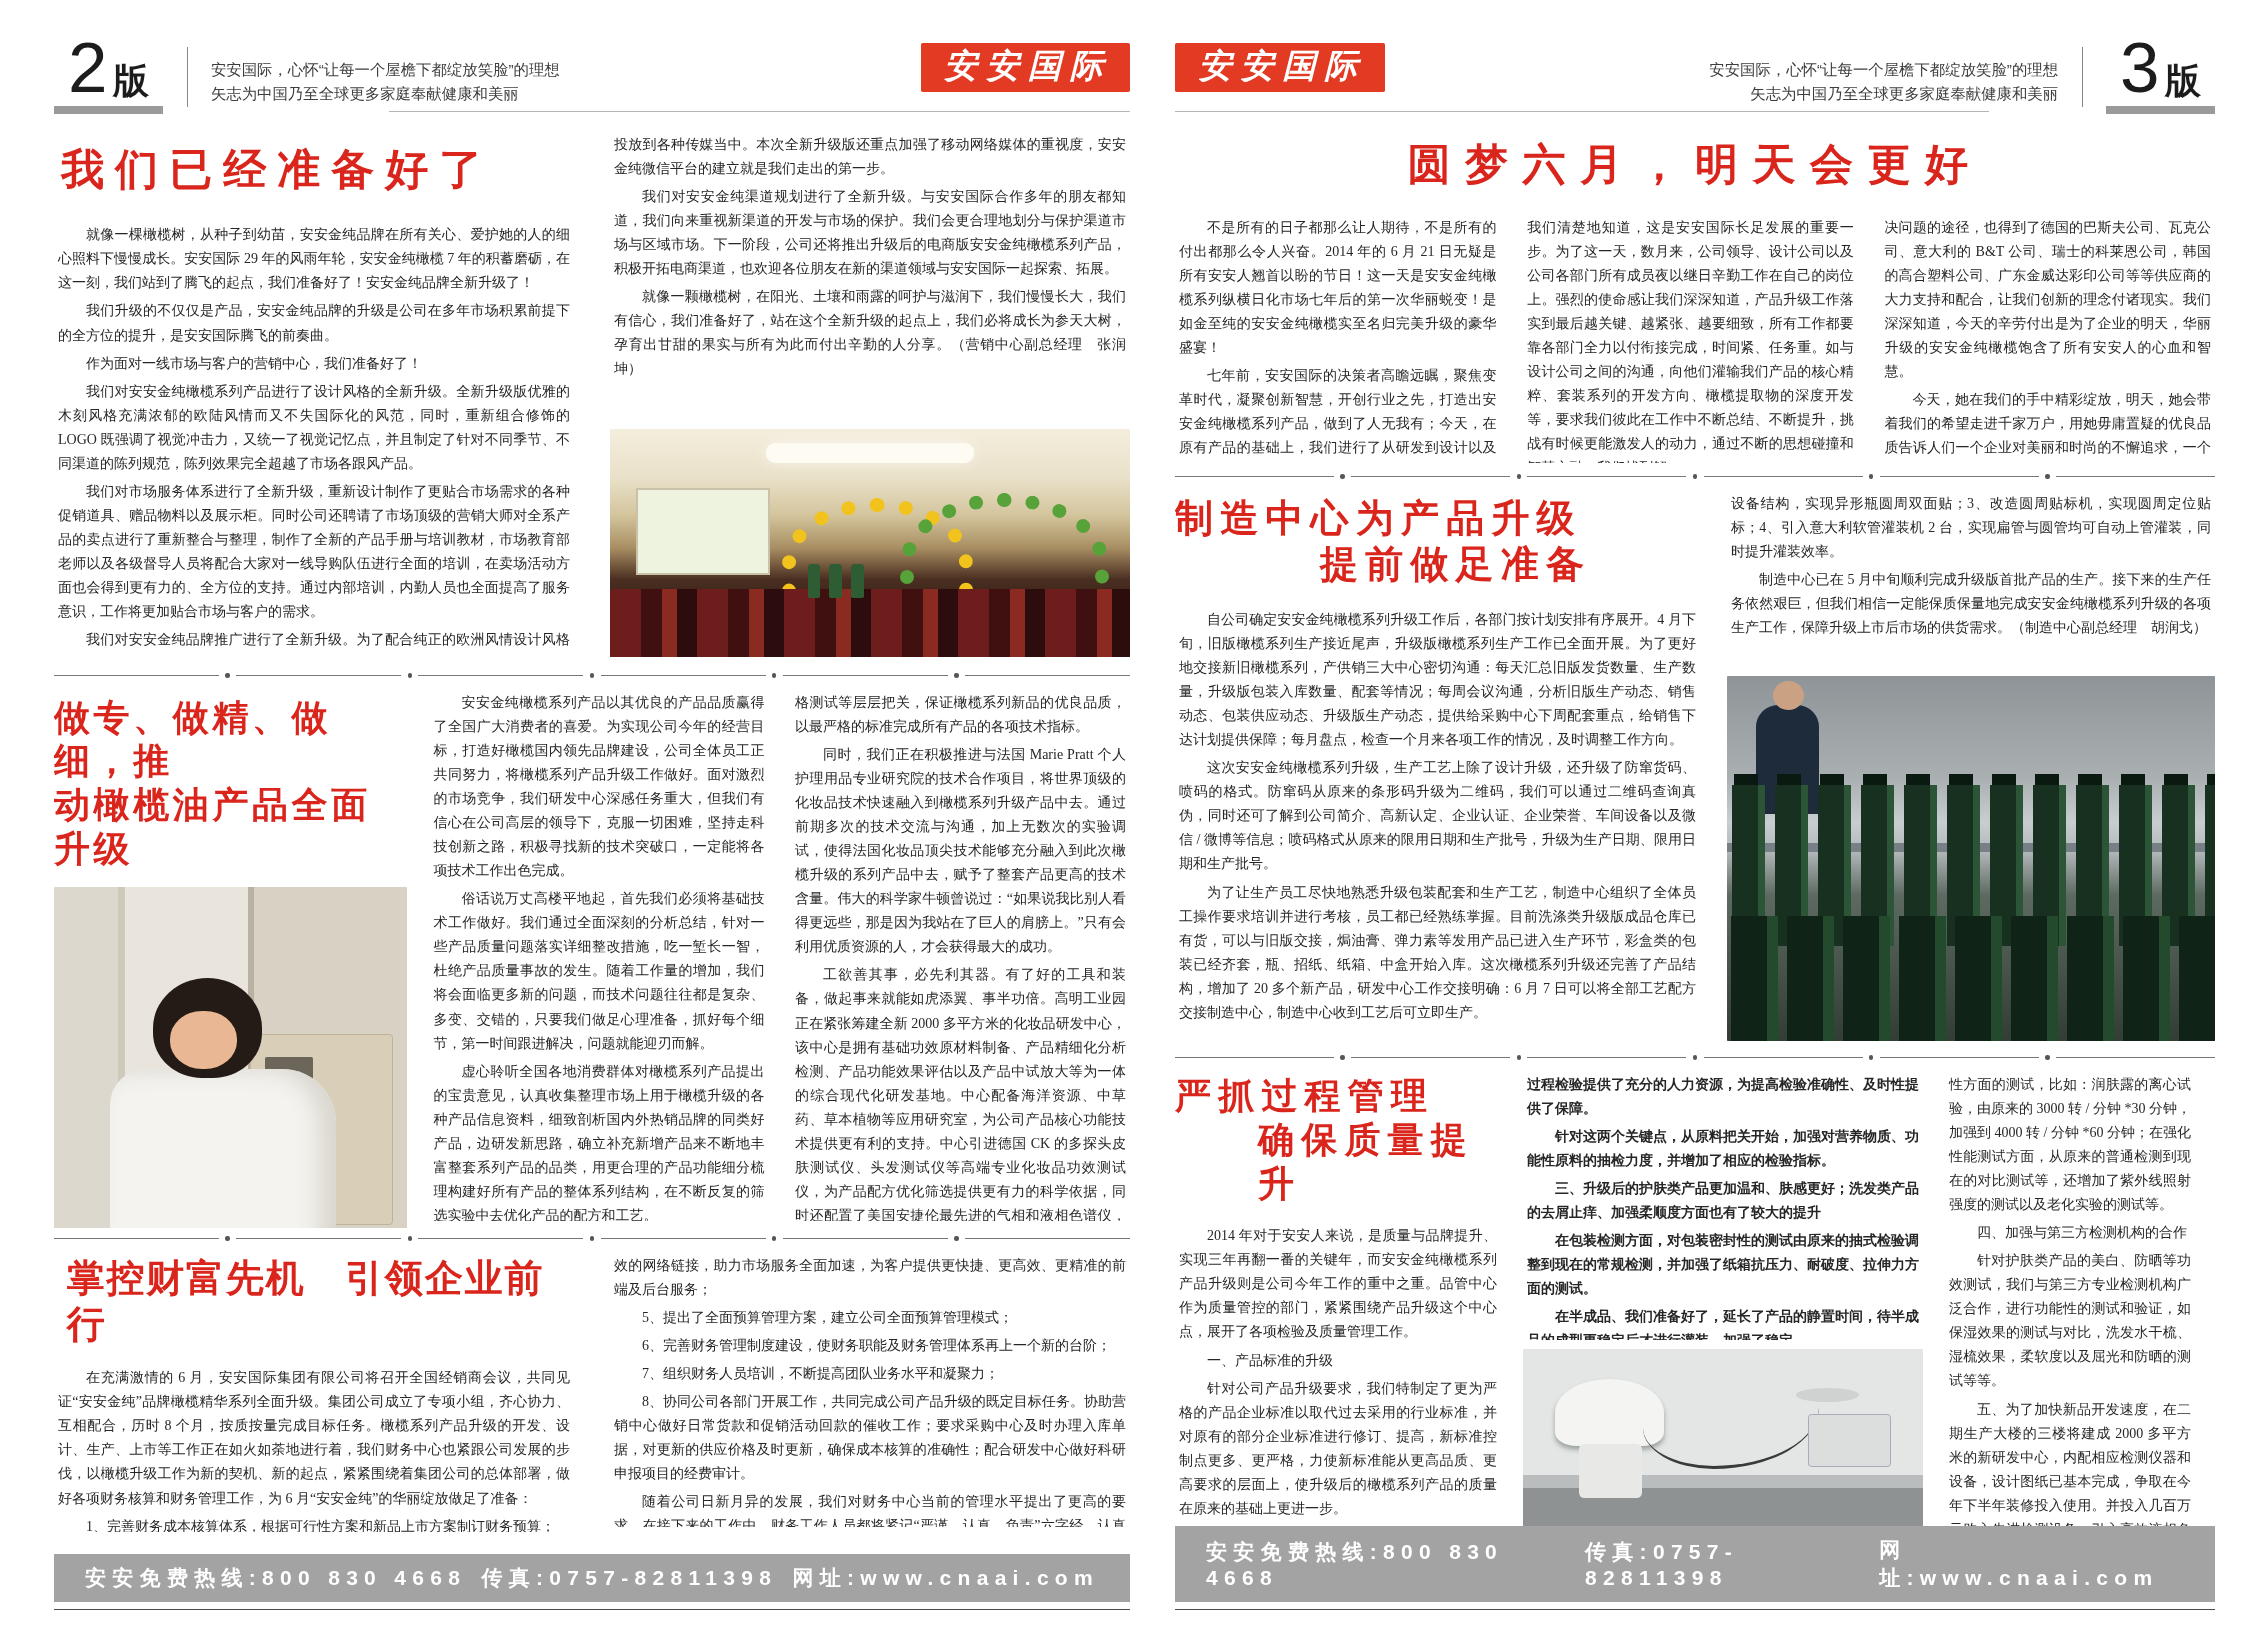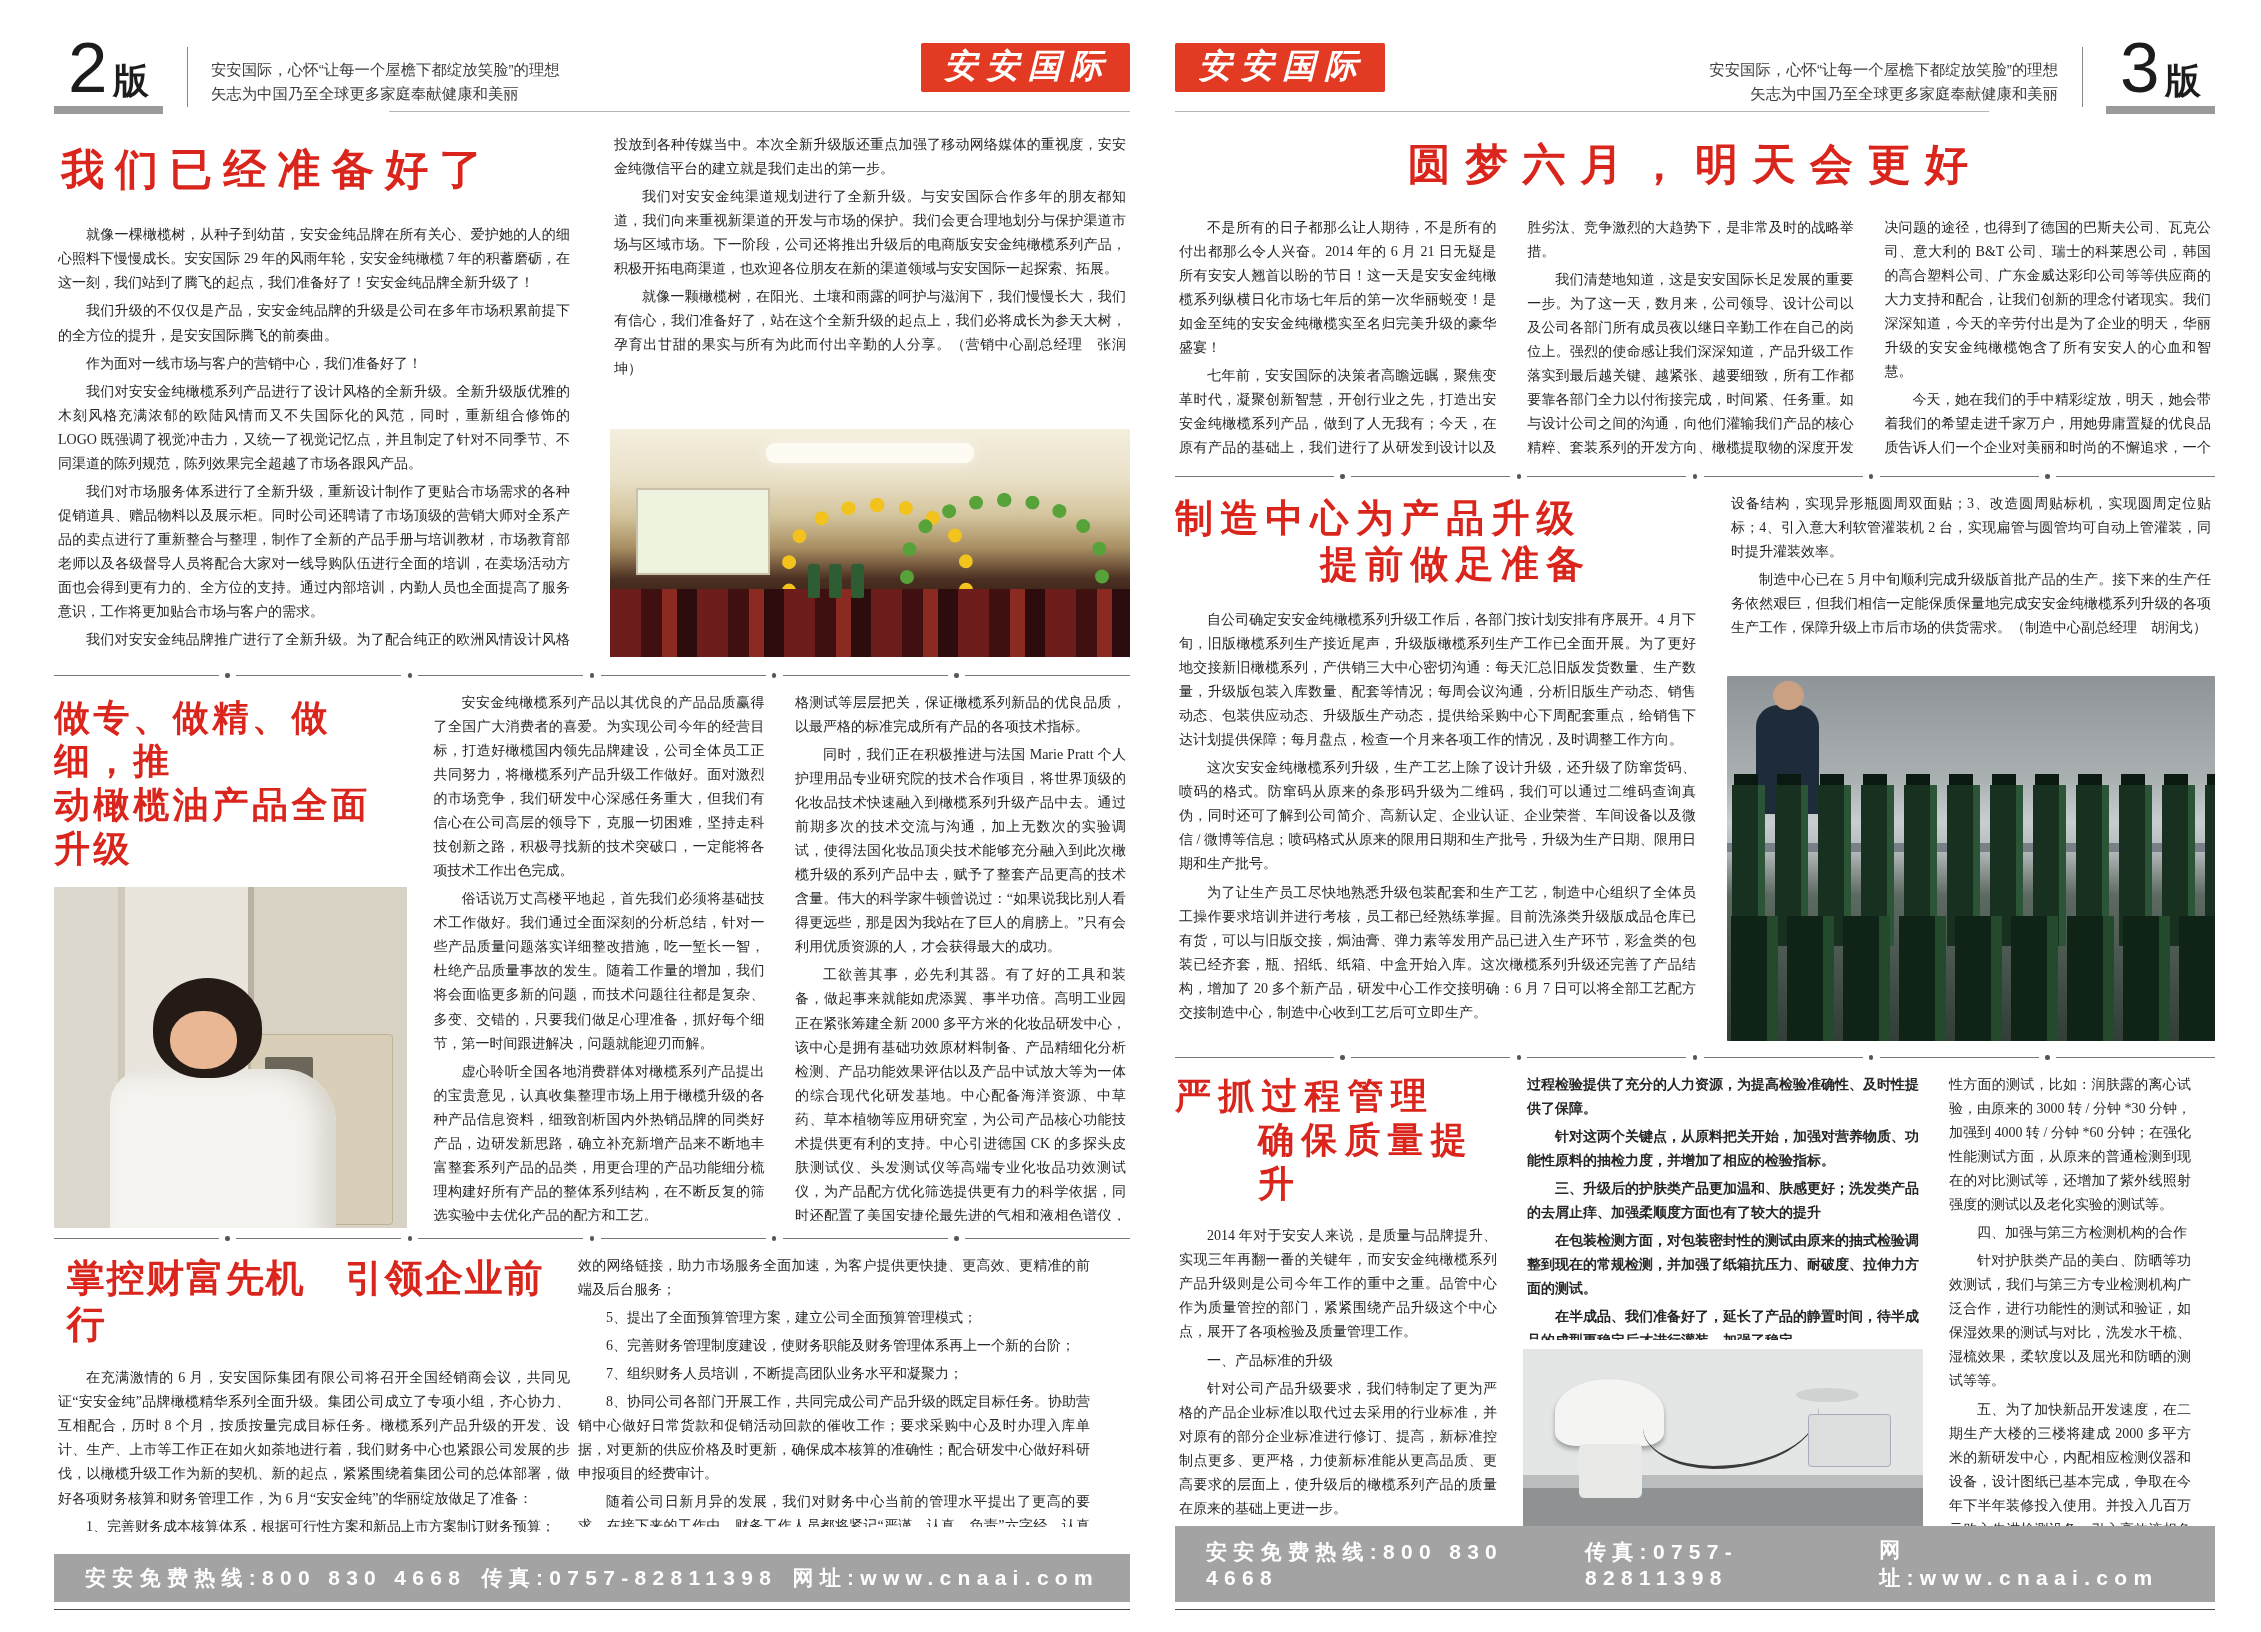--- a/index.html
+++ b/index.html
@@ -203,21 +203,21 @@
         <i></i>
         <span class="dot"></span>
         <i></i>
         <span class="dot"></span>
         <i></i>
         <span class="dot"></span>
         <i></i>
     </div>
 
     <article style="height:282px">
-      <div class="a-cols" style="">
+      <div class="a-cols" style="gap:36px;">
         <div style="width:520px;">
           <div class="headline hl-l" style="font-size:38px;margin:5.4px 0 14.5px 12.7px;letter-spacing:1.8px;">掌控财富先机　引领企业前行</div>
           <div class="col" style="height:213px;">
               <p>在充满激情的 6 月，安安国际集团有限公司将召开全国经销商会议，共同见证“安安金纯”品牌橄榄精华系列全面升级。集团公司成立了专项小组，齐心协力、互相配合，历时 8 个月，按质按量完成目标任务。橄榄系列产品升级的开发、设计、生产、上市等工作正在如火如荼地进行着，我们财务中心也紧跟公司发展的步伐，以橄榄升级工作为新的契机、新的起点，紧紧围绕着集团公司的总体部署，做好各项财务核算和财务管理工作，为 6 月“安安金纯”的华丽绽放做足了准备：</p>
               <p>1、完善财务成本核算体系，根据可行性方案和新品上市方案制订财务预算；</p>
               <p>2、加强资金调控能力，对生产经营及销售环节进行了各项数据的分析及监督；</p>
             </div>
         </div>
         <div class="col cont-first" style="width:520px;height:277px;">
             <p>效的网络链接，助力市场服务全面加速，为客户提供更快捷、更高效、更精准的前端及后台服务；</p>
@@ -262,21 +262,20 @@
     </div>
 
     <article style="height:337px">
       <div class="headline hl-xl hl-center" style="margin:7.2px 0 18px 0;">圆梦六月，明天会更好</div>
       <div class="a-cols" style="gap:22.6px;align-items:flex-end;">
         <div class="col" style="width:326px;height:251px;">
             <p>不是所有的日子都那么让人期待，不是所有的付出都那么令人兴奋。2014 年的 6 月 21 日无疑是所有安安人翘首以盼的节日！这一天是安安金纯橄榄系列纵横日化市场七年后的第一次华丽蜕变！是如金至纯的安安金纯橄榄实至名归完美升级的豪华盛宴！</p>
             <p>七年前，安安国际的决策者高瞻远瞩，聚焦变革时代，凝聚创新智慧，开创行业之先，打造出安安金纯橄榄系列产品，做到了人无我有；今天，在原有产品的基础上，我们进行了从研发到设计以及品类的全方位升级，不仅在品质的科技含量全面提高，外观形象更给人一种全新的视觉冲击，真正做到了人有我优。这在日化行业优</p>
           </div>
         <div class="col cont-first" style="width:335px;height:251px;">
-            <p>胜劣汰、竞争激烈的大趋势下，是非常及时的战略举措。</p>
             <p>我们清楚地知道，这是安安国际长足发展的重要一步。为了这一天，数月来，公司领导、设计公司以及公司各部门所有成员夜以继日辛勤工作在自己的岗位上。强烈的使命感让我们深深知道，产品升级工作落实到最后越关键、越紧张、越要细致，所有工作都要靠各部门全力以付衔接完成，时间紧、任务重。如与设计公司之间的沟通，向他们灌输我们产品的核心精粹、套装系列的开发方向、橄榄提取物的深度开发等，要求我们彼此在工作中不断总结、不断提升，挑战有时候更能激发人的动力，通过不断的思想碰撞和智慧交融，我们找到解</p>
           </div>
         <div class="col cont-first" style="width:335px;height:251px;">
             <p>决问题的途径，也得到了德国的巴斯夫公司、瓦克公司、意大利的 B&amp;T 公司、瑞士的科莱恩公司，韩国的高合塑料公司、广东金威达彩印公司等等供应商的大力支持和配合，让我们创新的理念付诸现实。我们深深知道，今天的辛劳付出是为了企业的明天，华丽升级的安安金纯橄榄饱含了所有安安人的心血和智慧。</p>
             <p>今天，她在我们的手中精彩绽放，明天，她会带着我们的希望走进千家万户，用她毋庸置疑的优良品质告诉人们一个企业对美丽和时尚的不懈追求，一个 29 年国有品牌实力的证明，让人们铭记它的宣言——安安金纯橄榄，我的美肤首选！为了这一天，我们期待着，我们一直在努力……（采购中心副总经理　朱容）</p>
           </div>
       </div>
     </article>
 
     <div class="sep">

